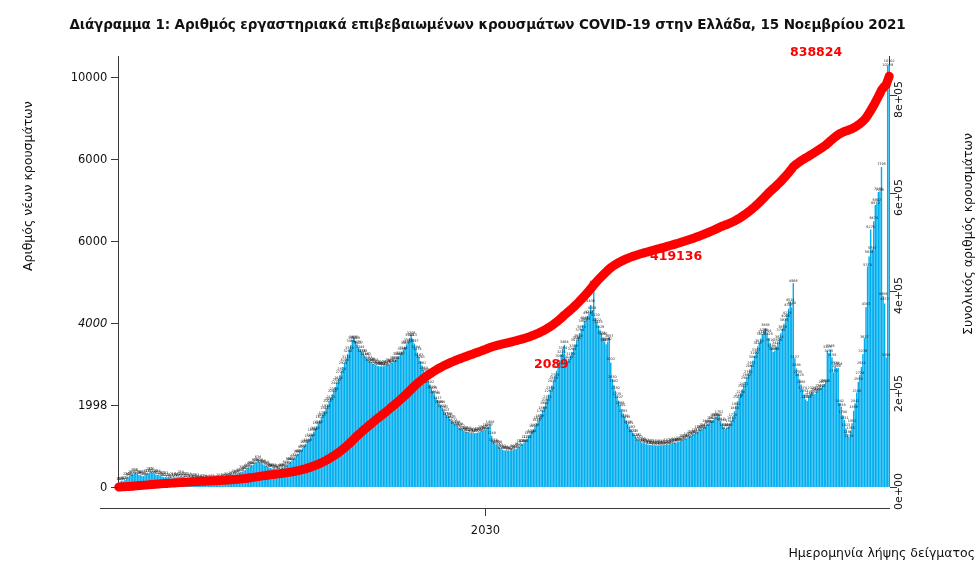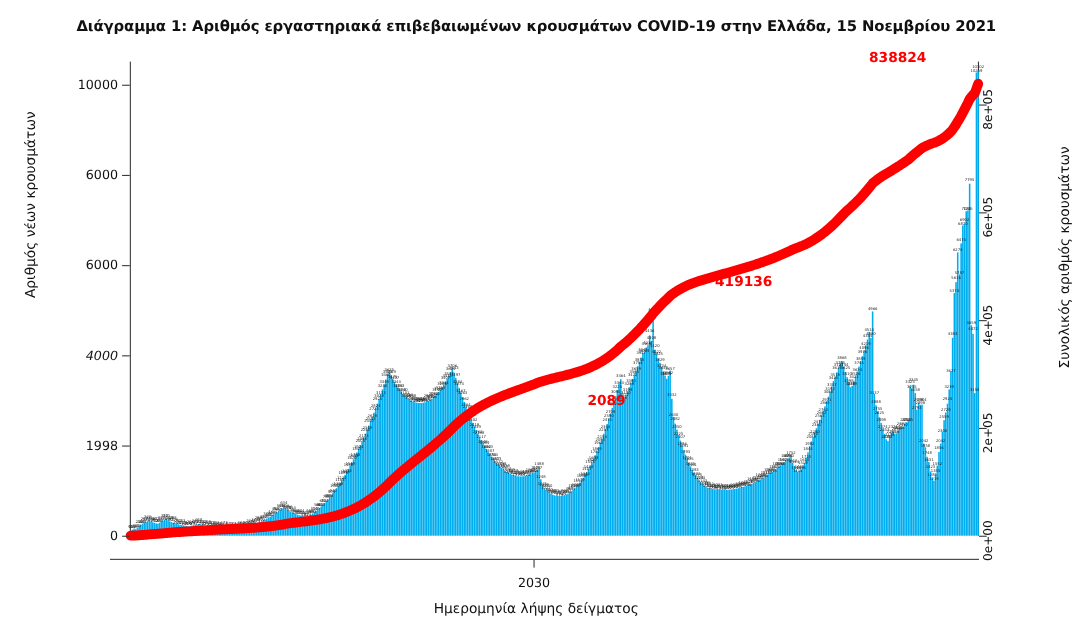--- a/index.html
+++ b/index.html
@@ -101,21 +101,21 @@
     transform-origin: left top;
     font-size: 12.5px;
     color: #111;
     white-space: nowrap;
   }
   .axis-title-x {
     position: absolute;
     left: 0;
     top: 545px;
     width: 975px;
-    text-align: center;
+    text-align: right;
     font-size: 12.5px;
     color: #111;
     white-space: nowrap;
   }
   svg.layer {
     position: absolute;
     left: 0;
     top: 0;
     width: 772px;
     height: 431px;

